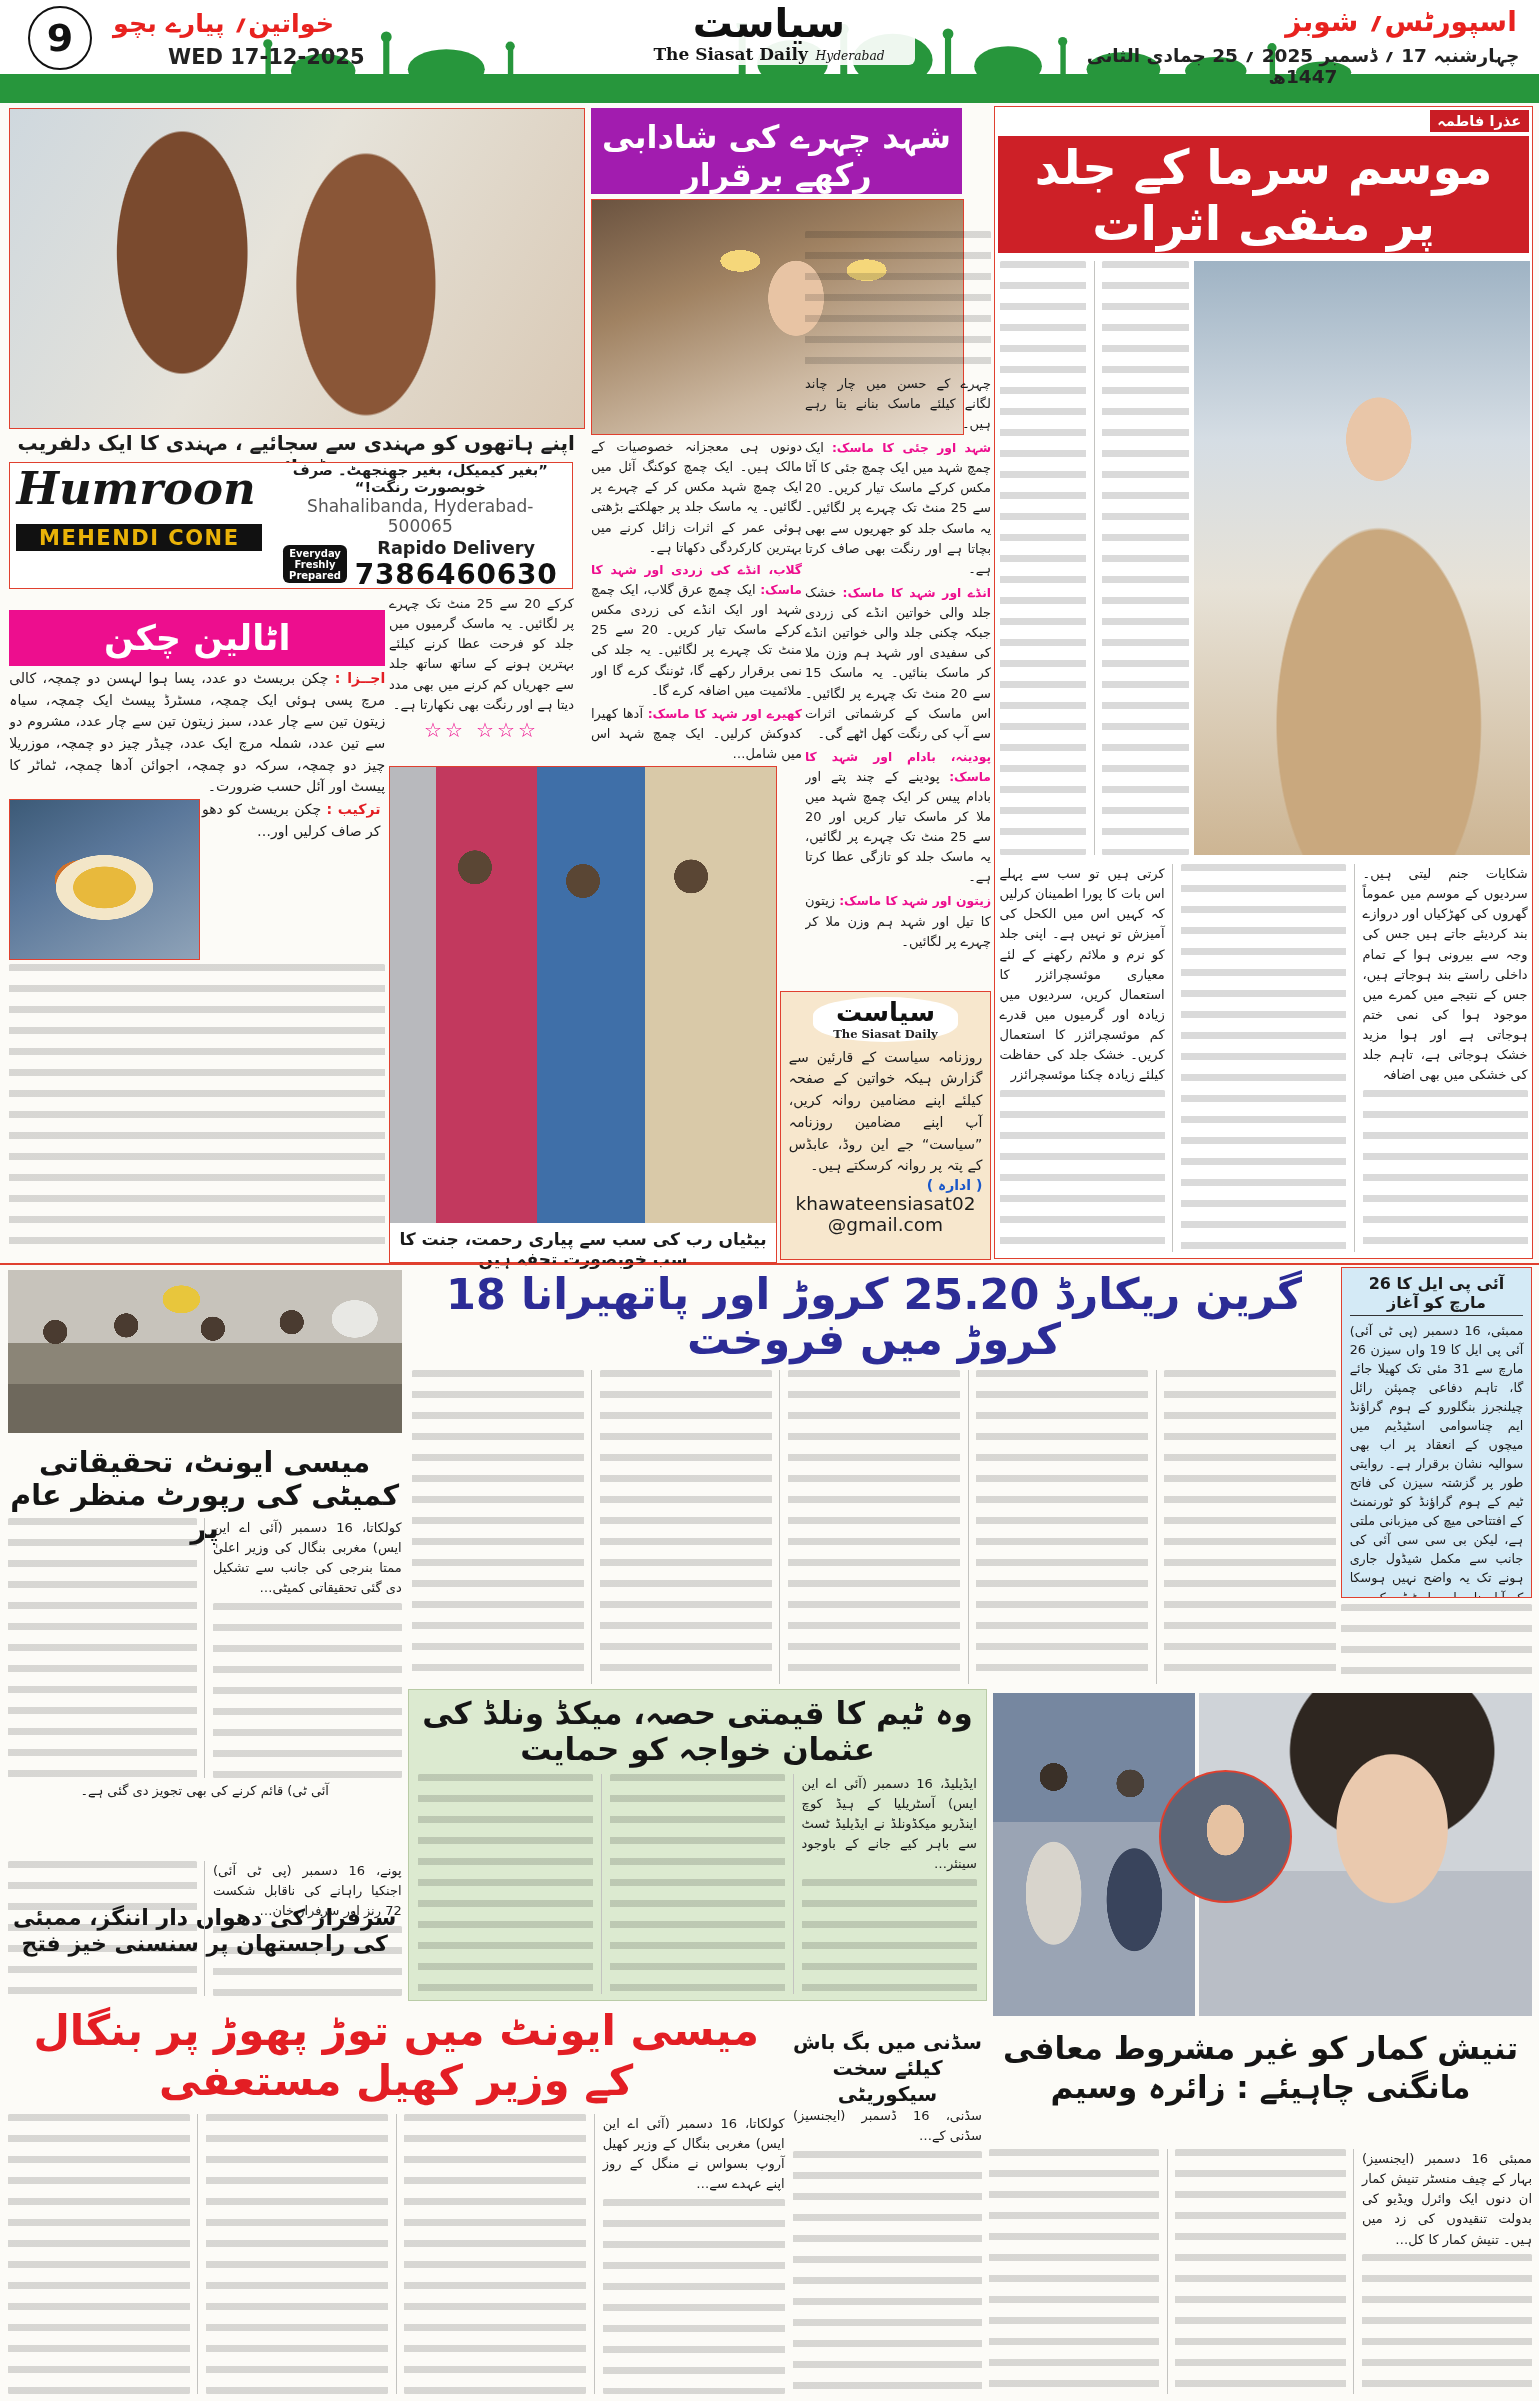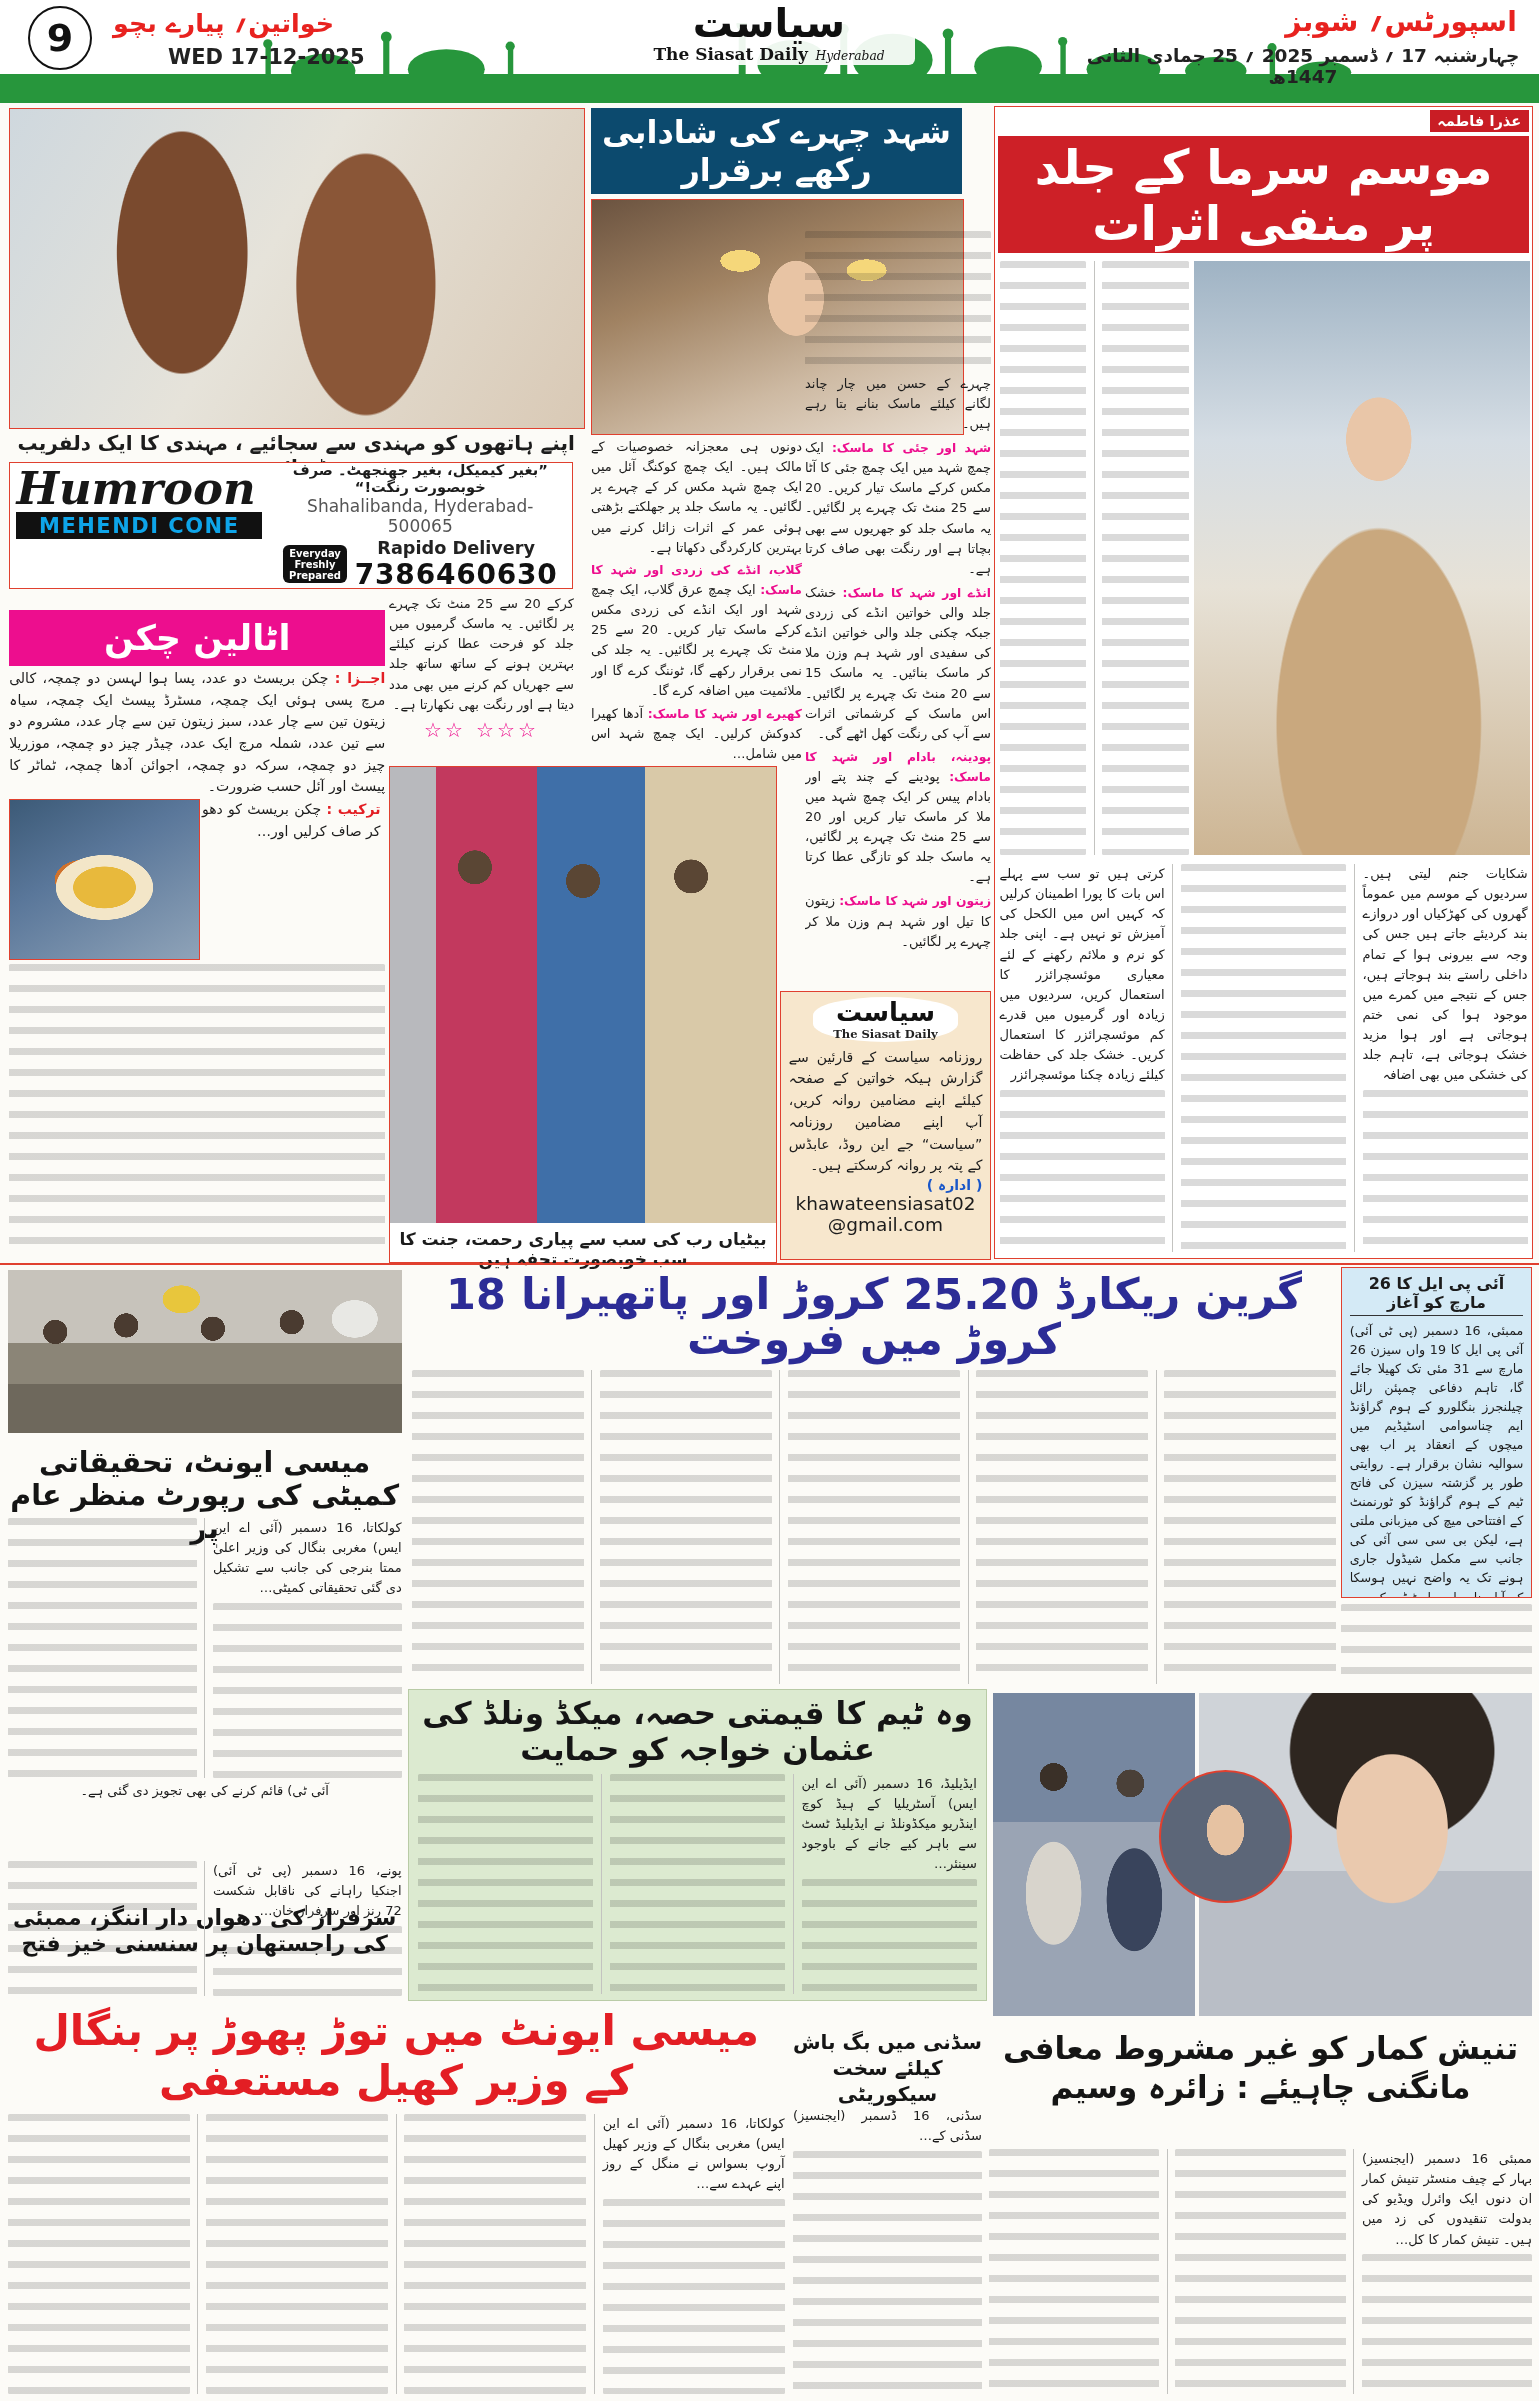--- a/index.html
+++ b/index.html
@@ -11,21 +11,21 @@
   .ur{direction:rtl;text-align:justify;font-size:14px;line-height:1.55;color:#1c1c1c;}
   .ur-c{direction:rtl;text-align:center;color:#1c1c1c;}
   .rframe{border:1.5px solid #e0402f;}
   .tx{background:repeating-linear-gradient(180deg, rgba(25,25,25,0.16) 0 7px, rgba(0,0,0,0) 7px 21px);border-radius:1.5px;}
   .grow{flex:1 1 auto;min-height:15.4px;}
   .cols{display:flex;gap:7.7px;direction:rtl;}
   .col{flex:1 1 0;display:flex;flex-direction:column;gap:4.6px;min-width:0;}
   .col + .col{border-right:0.8px solid #c3c3c0;padding-right:7.7px;}
   .photo{background:#d8d2c6;}
   .headline-red-band{background:#cd2027;color:#fff;font-weight:bold;display:flex;align-items:center;justify-content:center;}
-  .headline-blue-band{background:#0c4a6e;color:#fff;font-weight:bold;display:flex;align-items:center;justify-content:center;}
+  .headline-blue-band{background:#a21caf;color:#fff;font-weight:bold;display:flex;align-items:flex-end;justify-content:center;}
   .pink-band{background:#ed0e8e;color:#fff;font-weight:bold;display:flex;align-items:center;justify-content:center;}
   .subhead-pink{color:#ed0e8e;font-weight:bold;}
   .lead-red{color:#e31e24;font-weight:bold;}
   .hl-black{color:#151515;font-weight:bold;}
   .hl-blue{color:#2c2c96;font-weight:bold;}
   .hl-red{color:#e31e24;font-weight:bold;}
   .caption{font-weight:bold;font-size:20px;}
   .small{font-size:12.3px;}
 </style>
 </head>
@@ -87,21 +87,21 @@
 
   <div class="abs rframe photo" style="left:9.2px;top:108px;width:574px;height:319px;background:
        radial-gradient(108px 200px at 30% 45%, #7a4a2e 0 60%, rgba(0,0,0,0) 61%),
        radial-gradient(115px 216px at 62% 55%, #8a5637 0 60%, rgba(0,0,0,0) 61%),
        linear-gradient(120deg,#cfd8de 0%,#e6e3da 45%,#d9c9b5 100%);"></div>
   <div class="abs ur-c caption" style="left:9.2px;top:431px;width:574px;">اپنے ہاتھوں کو مہندی سے سجائیے ، مہندی کا ایک دلفریب ڈیزائن</div>
 
   <div class="abs rframe" style="left:9.2px;top:462px;width:562px;height:125px;background:#fff;display:flex;direction:ltr;">
     <div style="width:46%;display:flex;flex-direction:column;padding:3.1px 6.2px;">
       <div style="font-family:'DejaVu Serif',serif;font-style:italic;font-weight:bold;font-size:45px;color:#171717;line-height:1;">Humroon</div>
-      <div style="background:#111;color:#0ea5e9;font-weight:bold;font-size:21px;letter-spacing:1.5px;text-align:center;padding:1.5px 3.1px;margin-top:1px;">MEHENDI CONE</div>
+      <div style="background:#111;color:#eab308;font-weight:bold;font-size:21px;letter-spacing:1.5px;text-align:center;padding:1.5px 3.1px;margin-top:13px;">MEHENDI CONE</div>
     </div>
     <div style="width:54%;display:flex;flex-direction:column;justify-content:center;gap:1.5px;padding:3.1px 7.7px;">
       <div class="ur-c" style="font-size:14.6px;font-weight:bold;">”بغیر کیمیکل، بغیر جھنجھٹ۔ صرف خوبصورت رنگت!“</div>
       <div style="font-size:17px;color:#555;text-align:center;">Shahalibanda, Hyderabad-500065</div>
       <div style="display:flex;align-items:center;gap:7.7px;justify-content:center;">
         <div style="background:#111;color:#fff;border-radius:6.2px;padding:2.3px 6.2px;text-align:center;font-weight:bold;font-size:10px;line-height:1.1;">
           <div>Everyday</div>
           <div>Freshly</div>
           <div>Prepared</div>
         </div>

